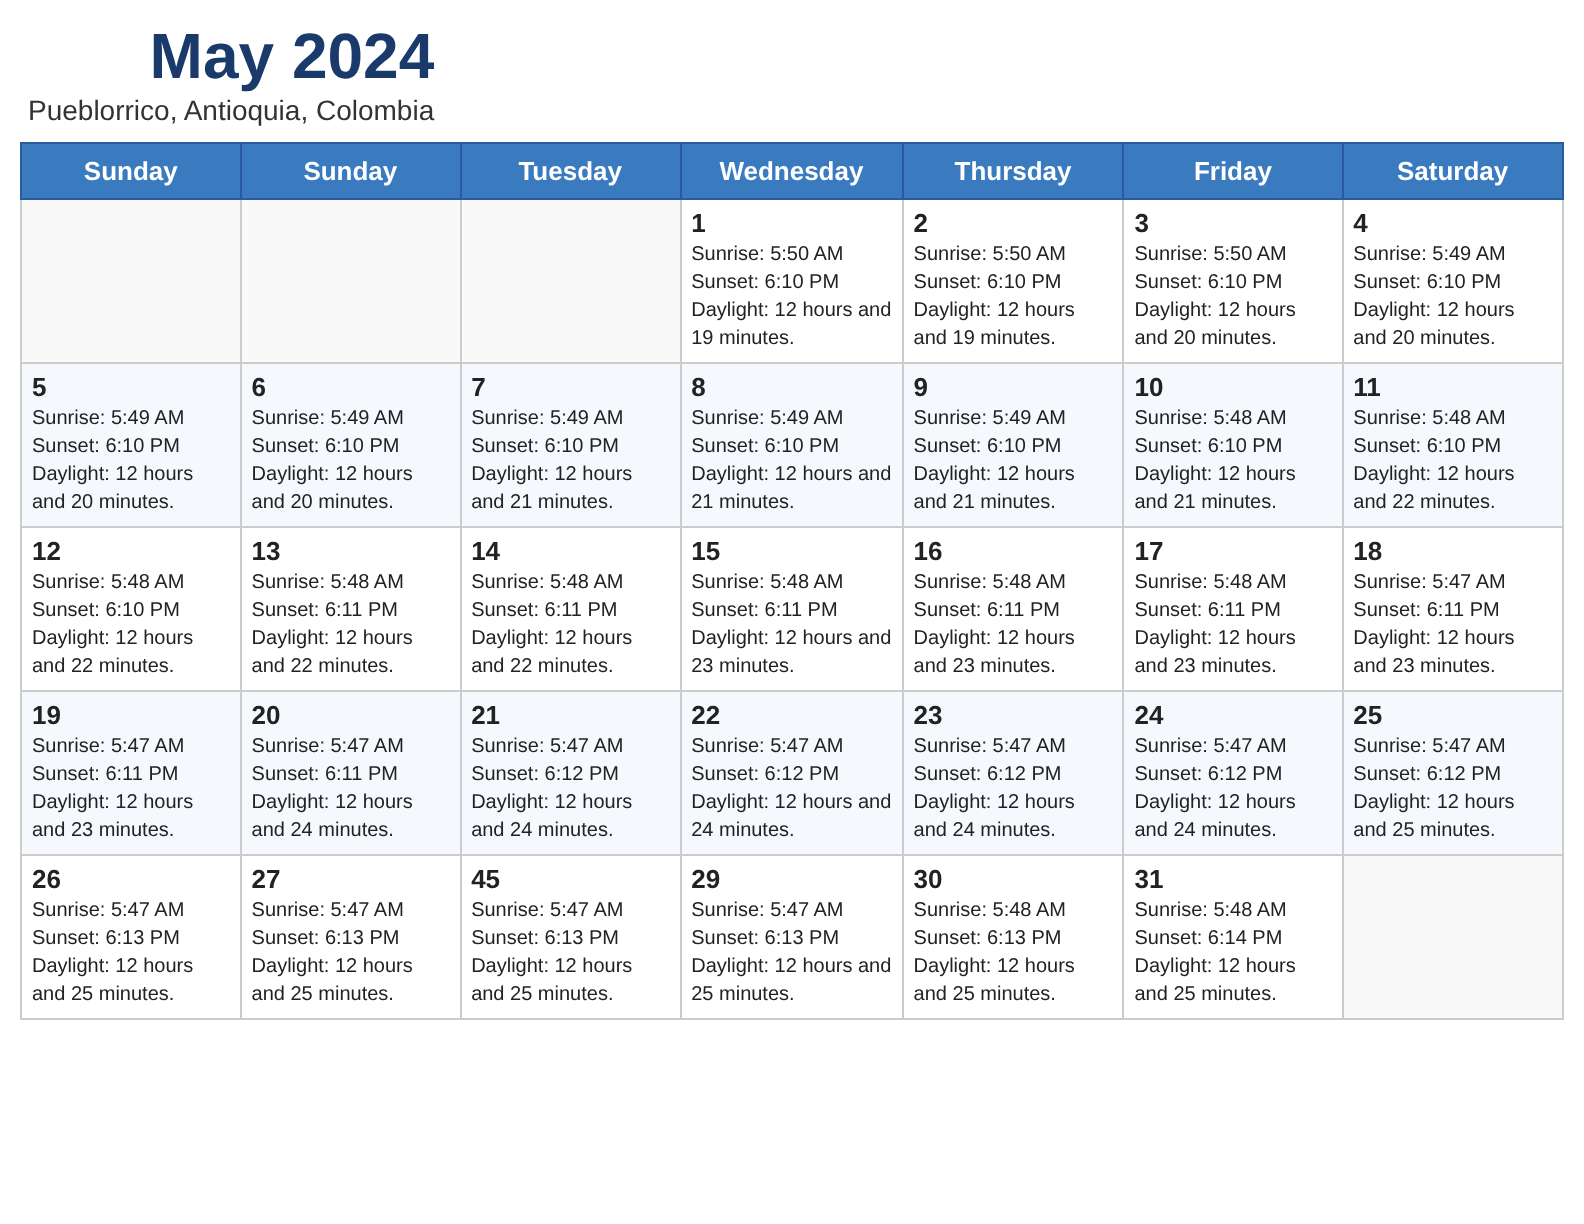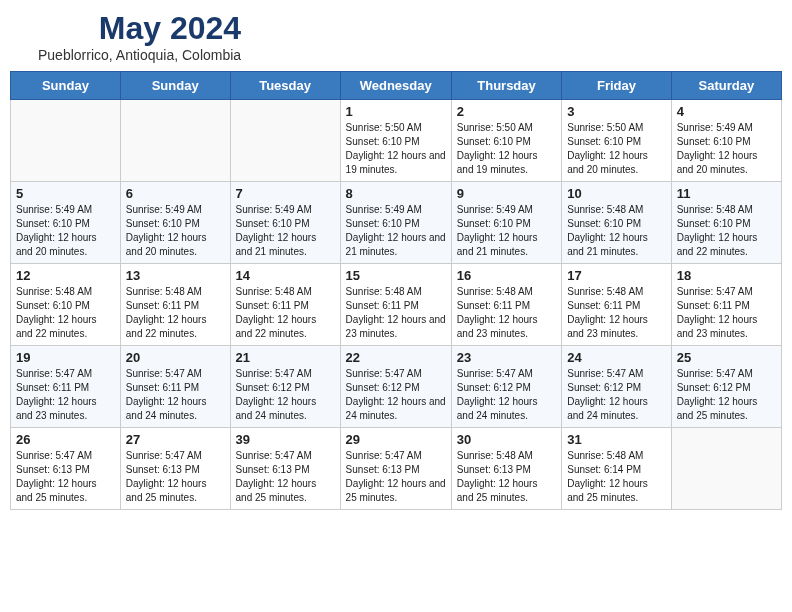--- a/index.html
+++ b/index.html
@@ -30,21 +30,20 @@
     .logo-text span {
       color: #4a90d9;
     }
     .logo-icon {
       width: 32px;
       height: 32px;
       margin-right: 4px;
     }
     .title-area {
       text-align: right;
-      margin-left: 24px;
     }
     .month-year {
       font-size: 32px;
       font-weight: bold;
       color: #1a3a6b;
     }
     .location {
       font-size: 14px;
       color: #333;
       text-align: right;
@@ -314,21 +313,21 @@
 and 25 minutes.</div>
         </td>
         <td>
           <span class="day-number">27</span>
           <div class="day-info">Sunrise: 5:47 AM
 Sunset: 6:13 PM
 Daylight: 12 hours
 and 25 minutes.</div>
         </td>
         <td>
-          <span class="day-number">39</span>
+          <span class="day-number">45</span>
           <div class="day-info">Sunrise: 5:47 AM
 Sunset: 6:13 PM
 Daylight: 12 hours
 and 25 minutes.</div>
         </td>
         <td>
           <span class="day-number">29</span>
           <div class="day-info">Sunrise: 5:47 AM
 Sunset: 6:13 PM
 Daylight: 12 hours

